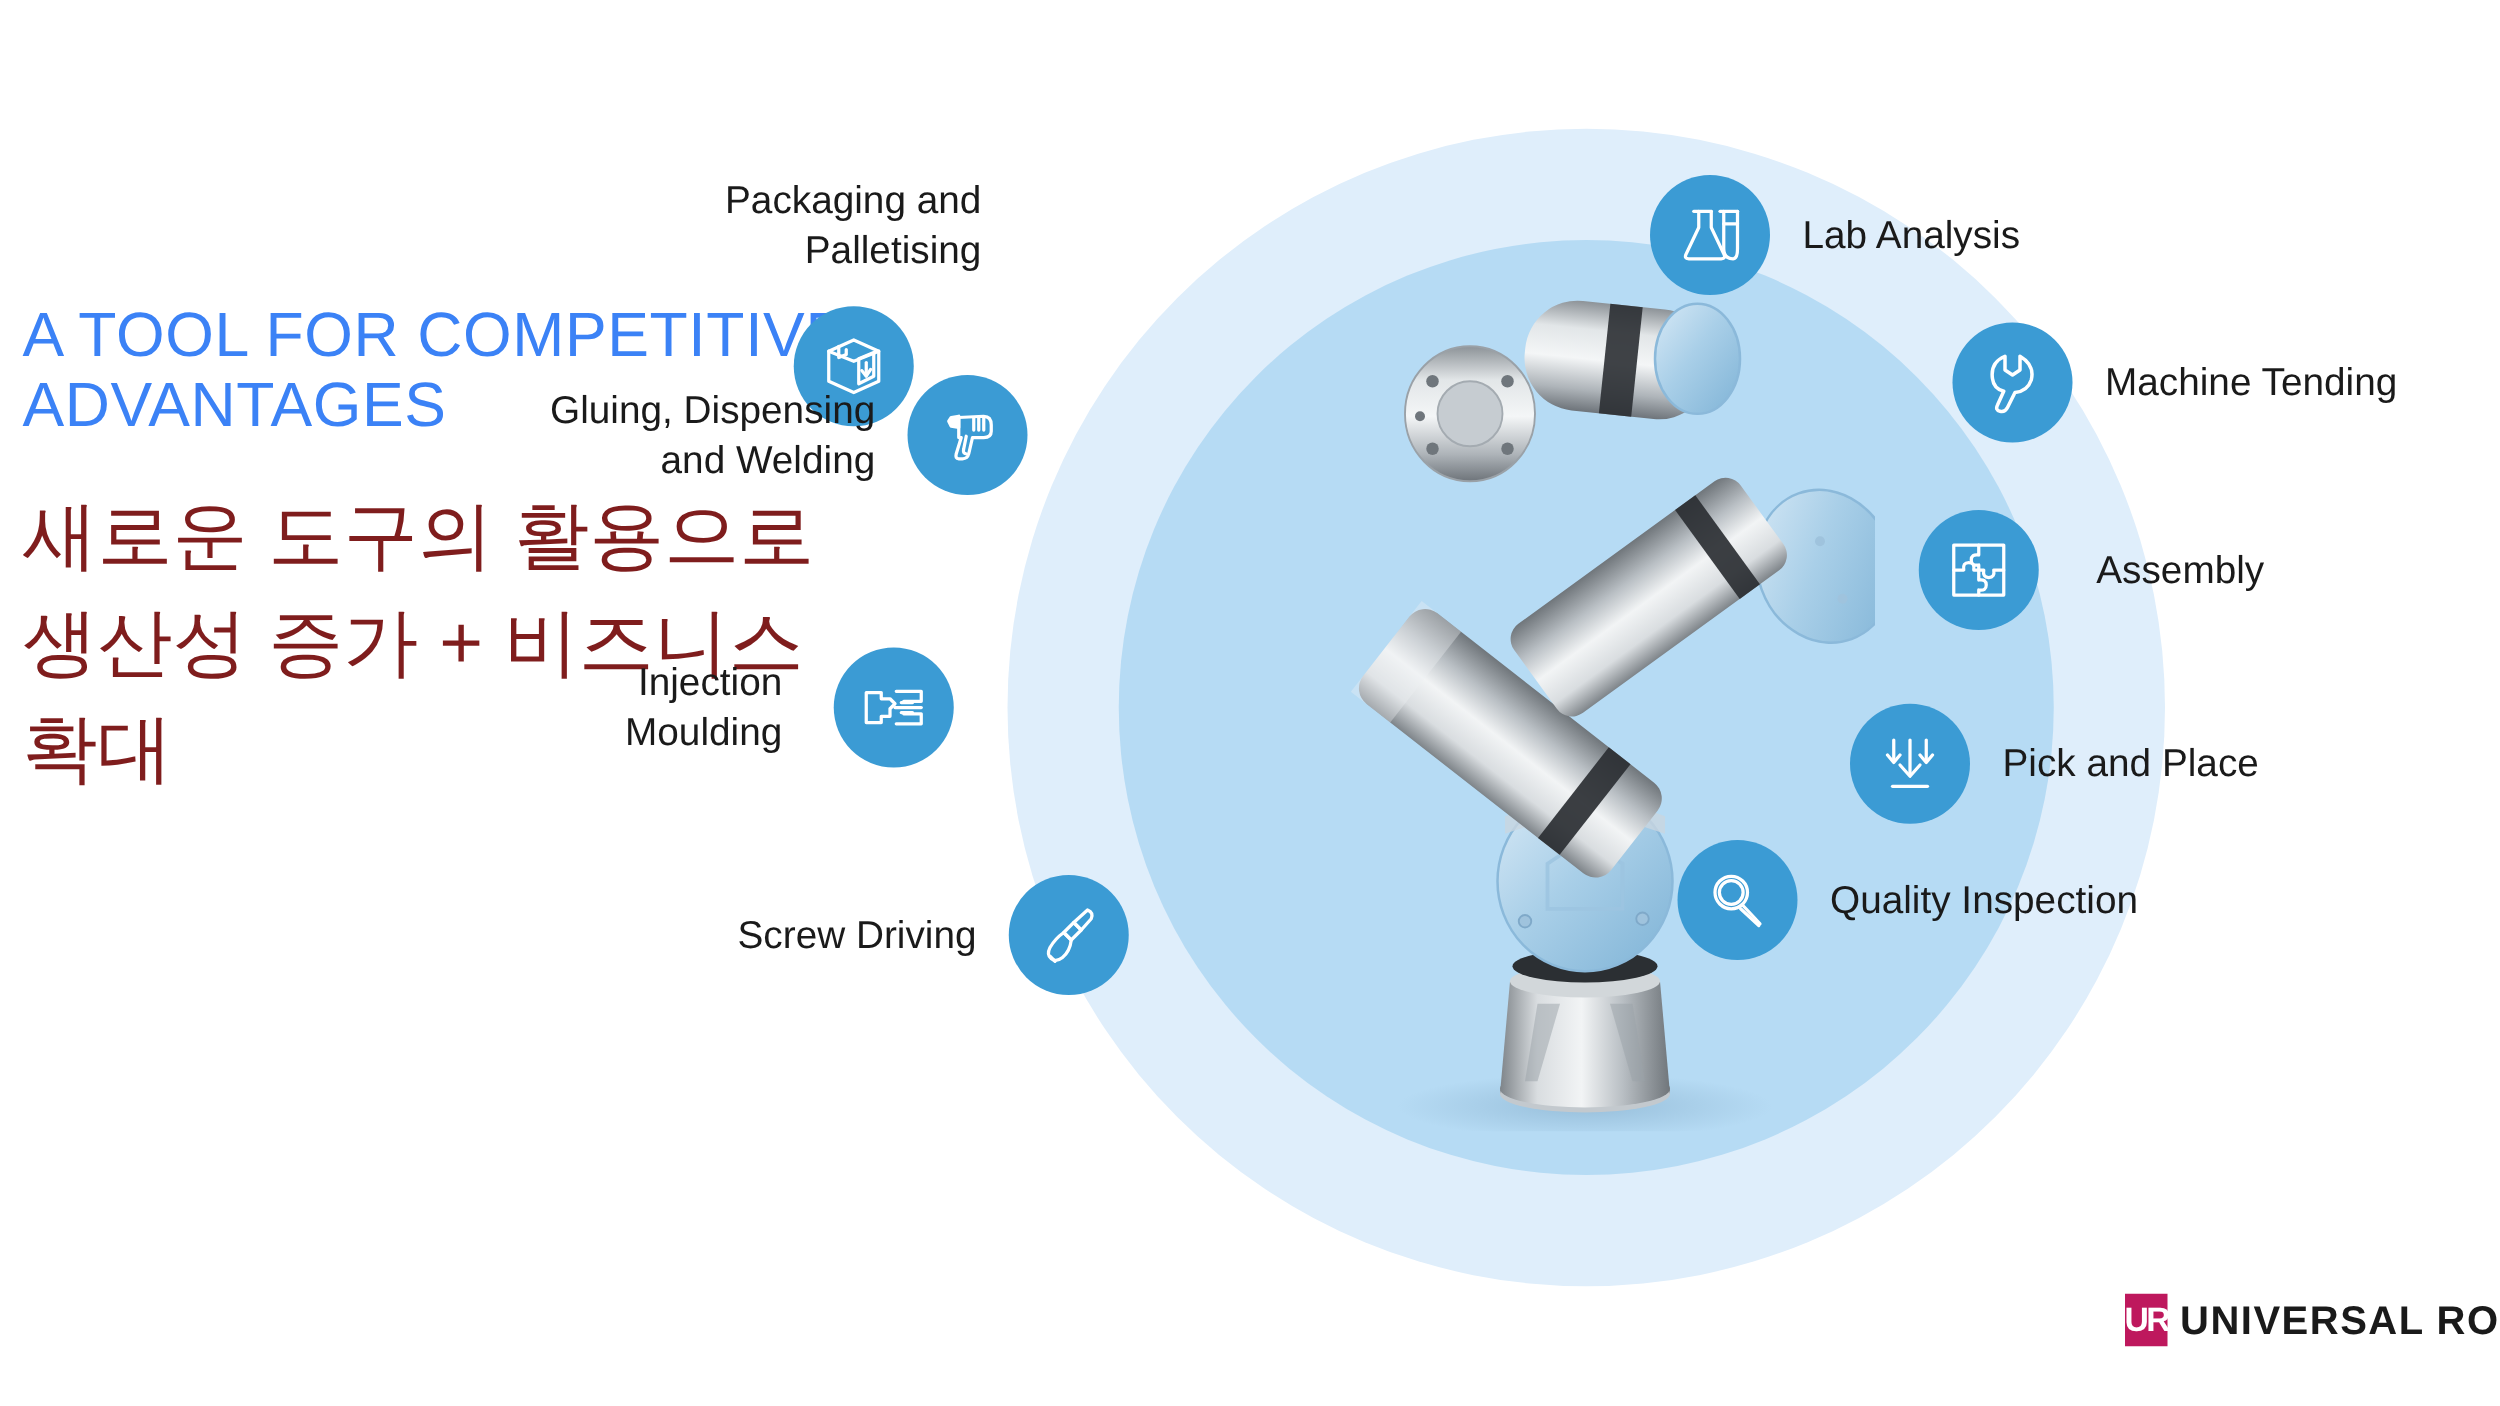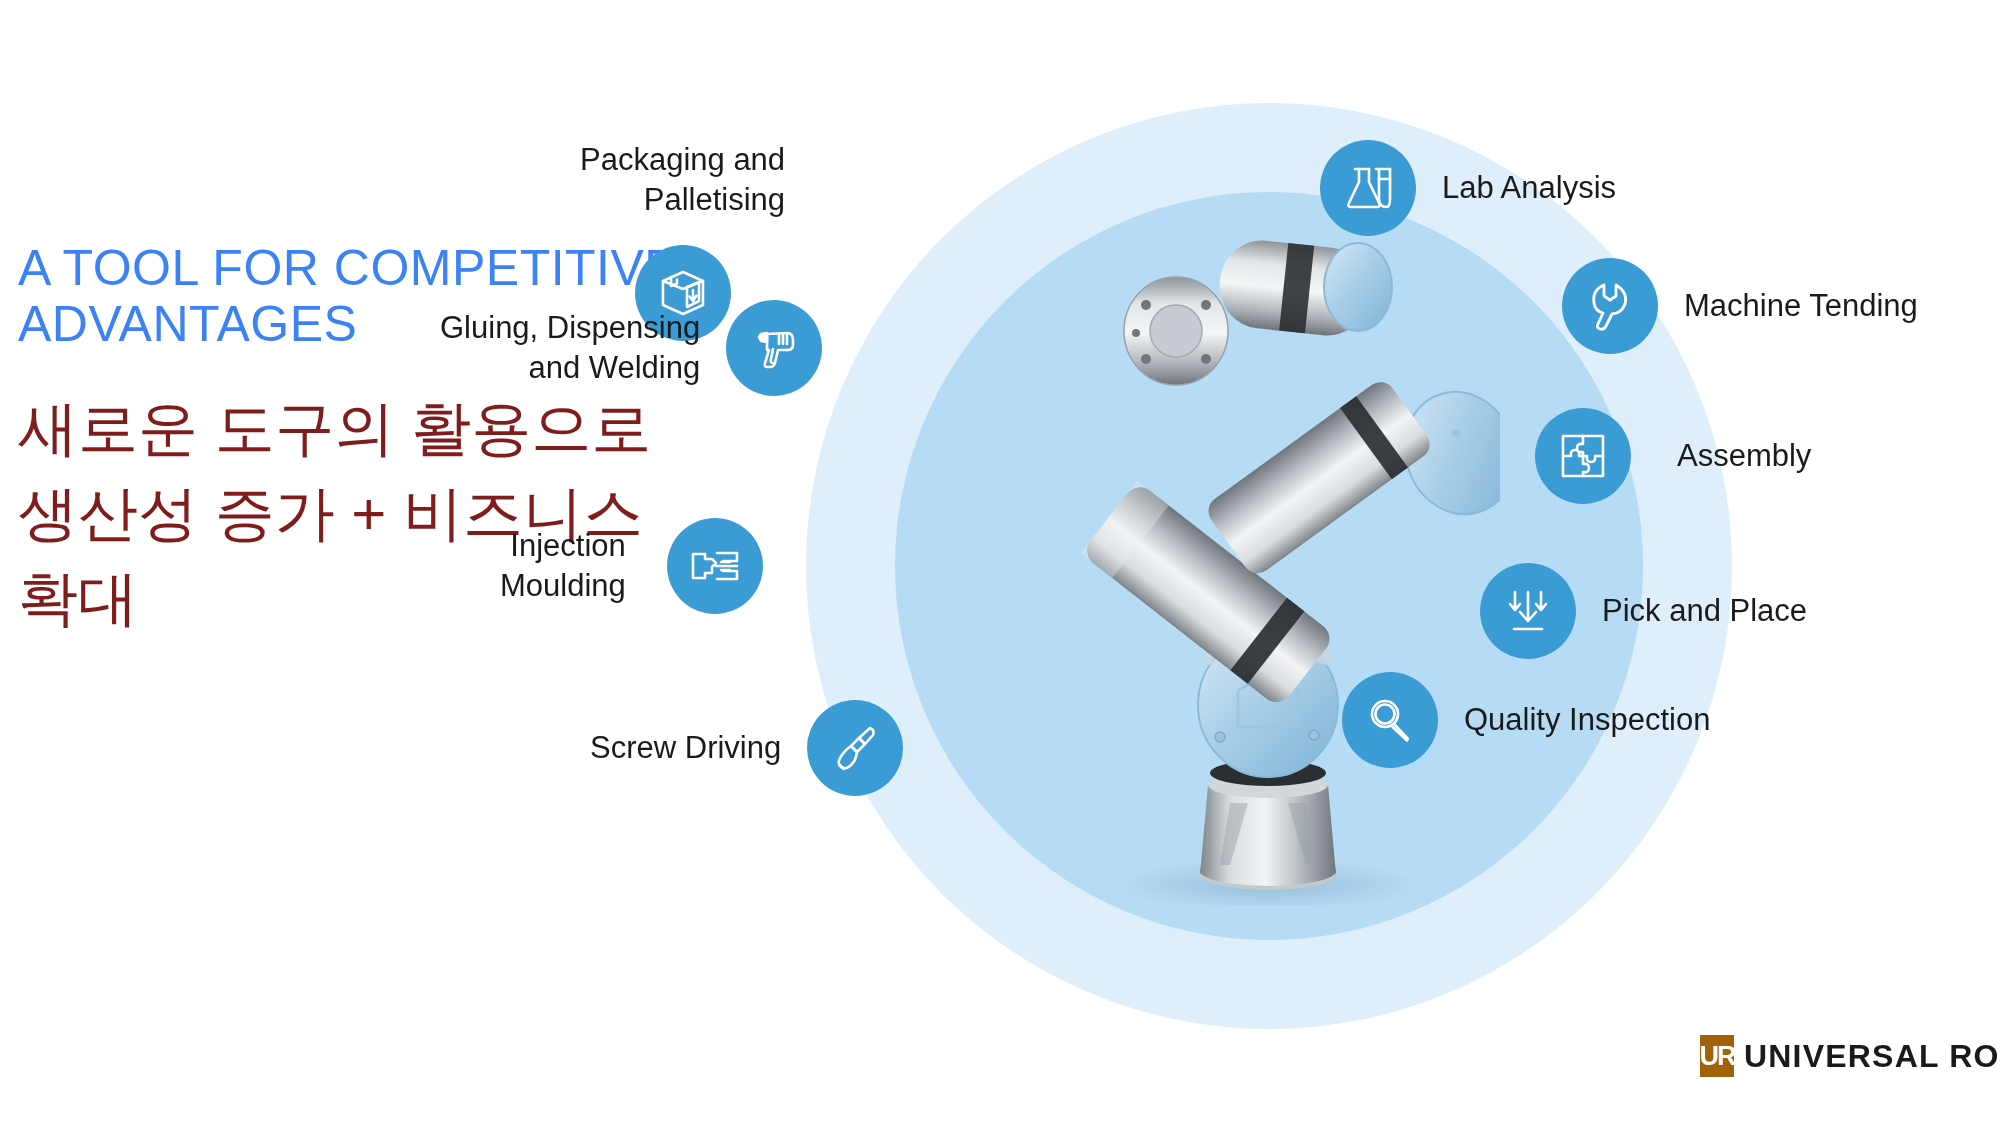--- a/index.html
+++ b/index.html
@@ -89,21 +89,21 @@
   .robot { position:absolute; left:1080px; top:185px; width:420px; height:720px; }
 
   
   .ur-logo {
     position:absolute;
     left:1700px; top:1035px;
     display:flex; align-items:center; gap:10px;
   }
   .ur-mark {
     width:34px; height:42px;
-    background:#a16207;
+    background:#be185d;
     position:relative;
     flex:0 0 auto;
   }
   .ur-mark .ur-inner {
     position:absolute; inset:0;
     display:flex; align-items:center; justify-content:center;
     color:#ffffff;
     font-size:27px;
     font-weight:700;
     font-family:"Liberation Sans", sans-serif;

